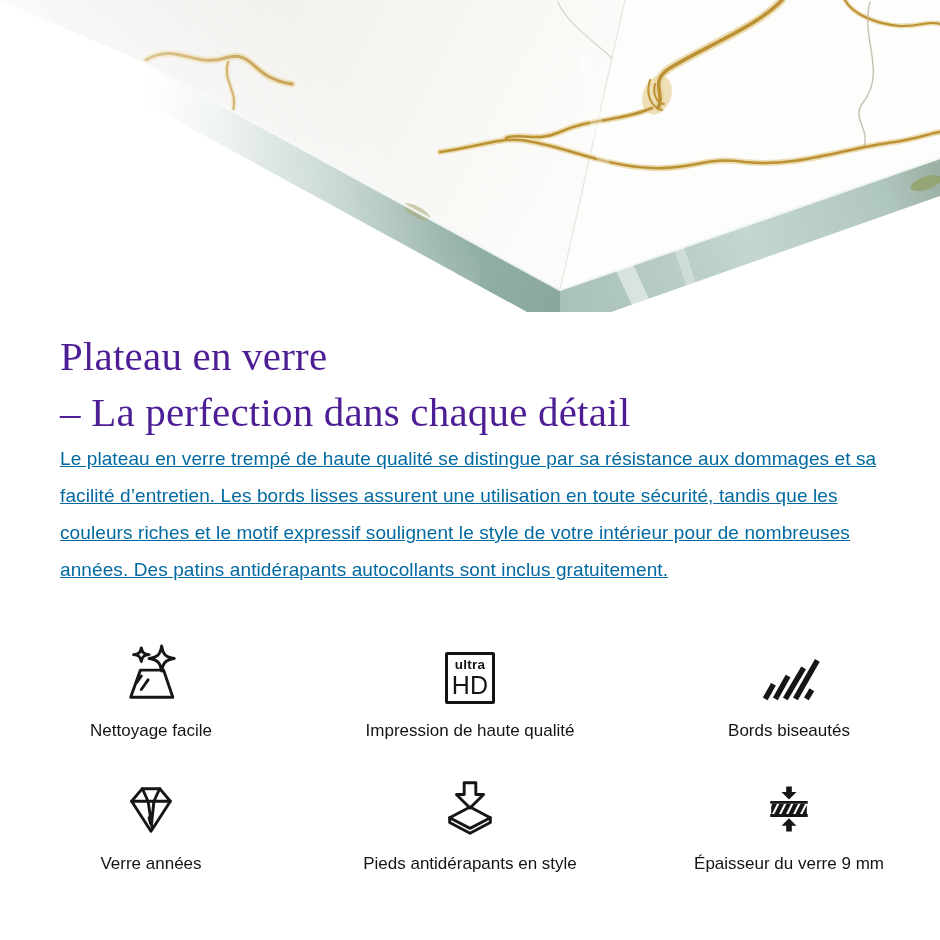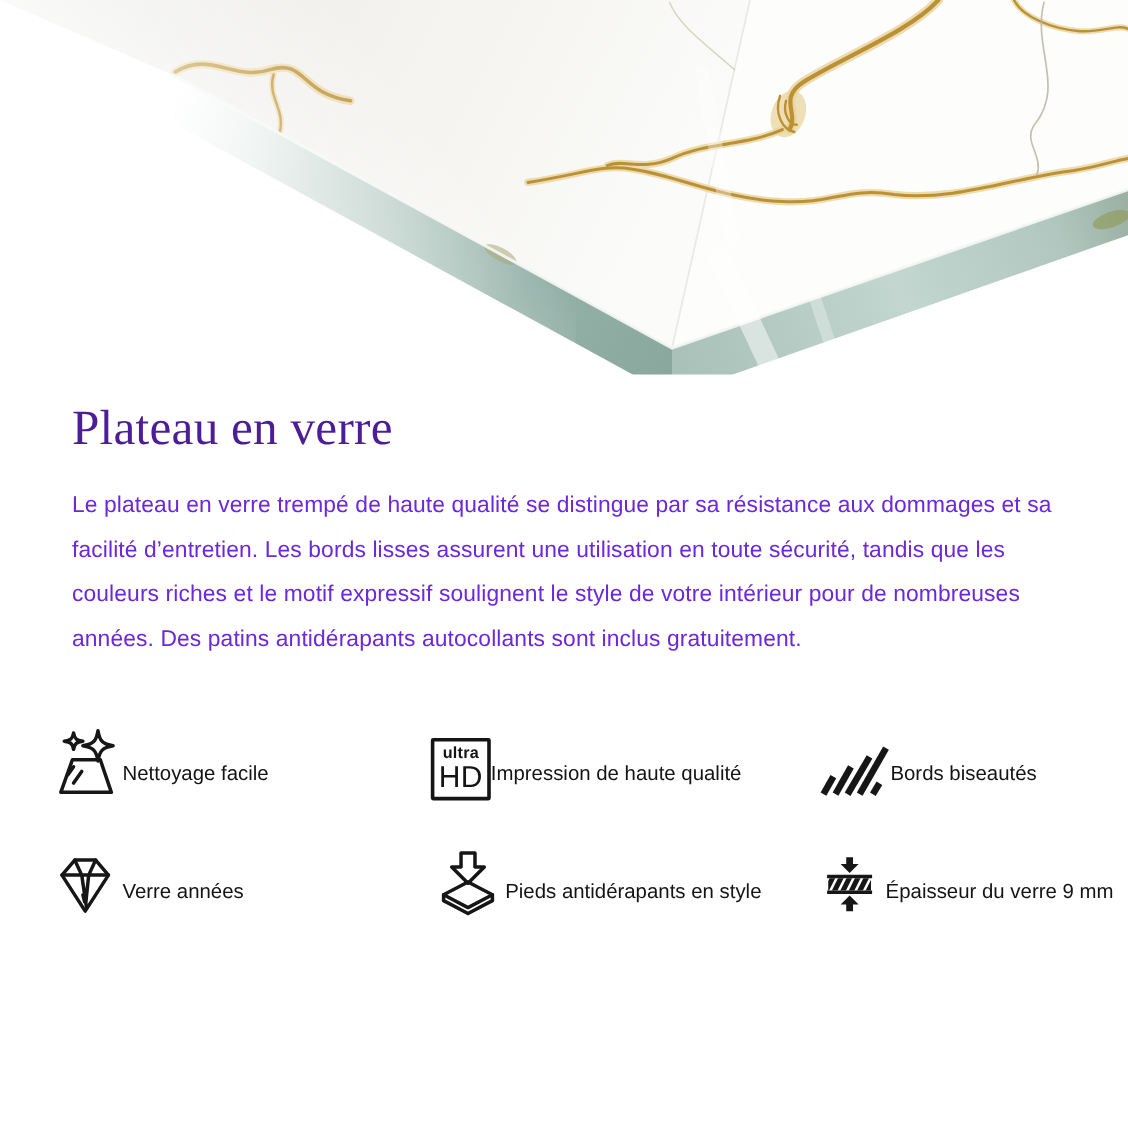--- a/index.html
+++ b/index.html
@@ -14,32 +14,32 @@
     font-family: "Liberation Serif", "DejaVu Serif", serif;
     font-weight: 400;
     font-size: 41px;
     line-height: 56px;
     color: #4c1d95;
     margin-top: 16px;
     letter-spacing: 0.2px;
   }
 
   .lead {
-    margin-top: 19px;
     font-size: 19px;
     line-height: 37px;
     max-width: 824px;
-    color: #6d28d9;
+    color: #0369a1;
     letter-spacing: 0.1px;
+    text-decoration: underline;
   }
 
   .features { margin: 54px 40px 0 40px; }
   .feat-row { display: flex; justify-content: space-between; }
   .feat-row + .feat-row { margin-top: 34px; }
-  .feat { width: 222px; display: flex; flex-direction: row; align-items: center; text-align: center; }
+  .feat { width: 222px; display: flex; flex-direction: column; align-items: center; text-align: center; }
   .icon-box { height: 64px; display: flex; align-items: flex-end; justify-content: center; }
   .feat-label { margin-top: 15px; font-size: 17px; color: #141414; white-space: nowrap; }
 
   .icon-stroke { stroke: #161616; fill: none; stroke-width: 3; stroke-linejoin: round; stroke-linecap: round; }
 
   .uhd-box {
     width: 50px; height: 52px;
     border: 3.5px solid #141414; border-radius: 2px;
     display: flex; flex-direction: column; align-items: center; justify-content: center;
     margin-bottom: 2px;
@@ -121,20 +121,21 @@
 
   <line x1="600" y1="215" x2="648" y2="318" stroke="#ffffff" stroke-width="18" opacity="0.5" stroke-linecap="round"></line>
   <line x1="660" y1="190" x2="700" y2="312" stroke="#ffffff" stroke-width="10" opacity="0.3" stroke-linecap="round"></line>
 
   <rect x="0" y="0" width="480" height="312" fill="url(#fadeL)"></rect>
 </svg>
 
 <div class="content">
   <h1>
     <span>Plateau en verre</span><br>
+    <span>– La perfection dans chaque détail</span>
   </h1>
 
   <p class="lead">Le plateau en verre trempé de haute qualité se distingue par sa résistance aux dommages et sa facilité d’entretien. Les bords lisses assurent une utilisation en toute sécurité, tandis que les couleurs riches et le motif expressif soulignent le style de votre intérieur pour de nombreuses années. Des patins antidérapants autocollants sont inclus gratuitement.</p>
 </div>
 
 <div class="features">
 
   <div class="feat-row">
 
     <div class="feat">

